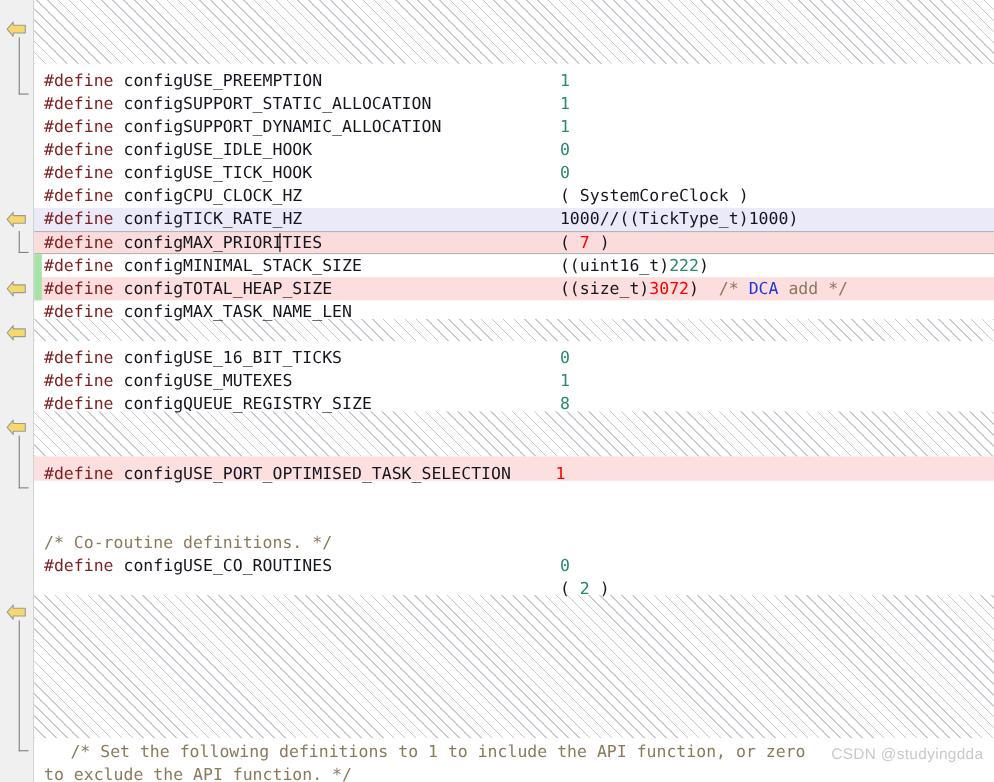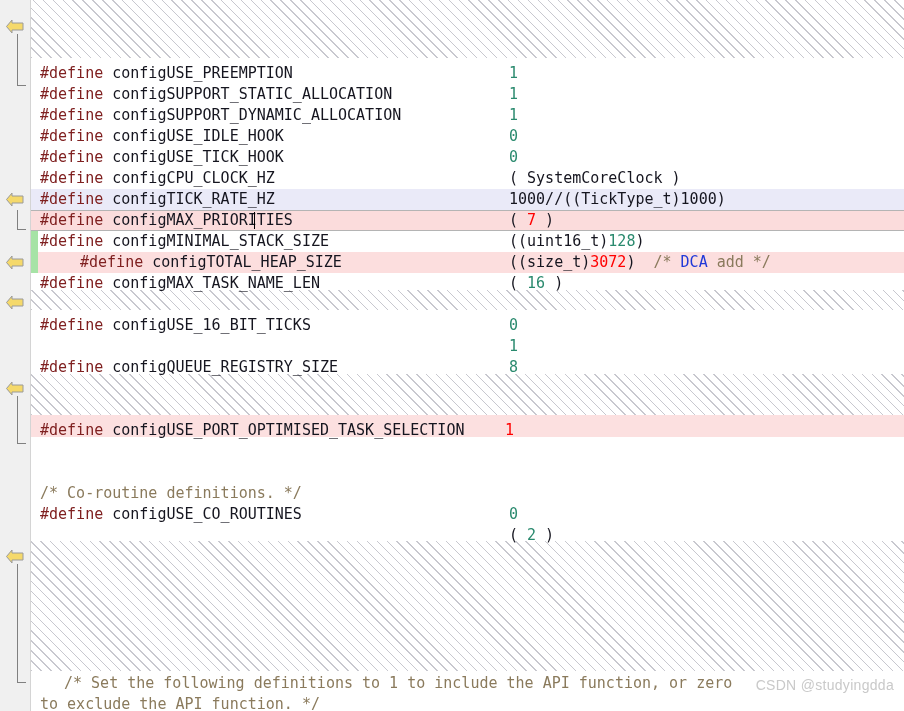--- a/index.html
+++ b/index.html
@@ -122,27 +122,27 @@
       <div class="line" style="top: 126px;"><span style="padding-left: 478px;"><span class="tok-num">0</span></span></div>
       <div class="line" style="top: 147px;"><span class="pad"><span class="tok-dir">#define</span><span class="tok-plain"> </span><span class="tok-id">configUSE_TICK_HOOK</span></span></div>
       <div class="line" style="top: 147px;"><span style="padding-left: 478px;"><span class="tok-num">0</span></span></div>
       <div class="line" style="top: 168px;"><span class="pad"><span class="tok-dir">#define</span><span class="tok-plain"> </span><span class="tok-id">configCPU_CLOCK_HZ</span></span></div>
       <div class="line" style="top: 168px;"><span style="padding-left: 478px;"><span class="tok-plain">( SystemCoreClock )</span></span></div>
       <div class="line" style="top: 189px;"><span class="pad"><span class="tok-dir">#define</span><span class="tok-plain"> </span><span class="tok-id">configTICK_RATE_HZ</span></span></div>
       <div class="line" style="top: 189px;"><span style="padding-left: 478px; margin-top: 15px;"><span class="tok-plain">1000//((TickType_t)1000)</span></span></div>
       <div class="line" style="top: 210px;"><span class="pad"><span class="tok-dir">#define</span><span class="tok-plain"> </span><span class="tok-id">configMAX_PRIORITIES</span></span></div>
       <div class="line" style="top: 210px;"><span style="padding-left: 478px;"><span class="tok-plain">( </span><span class="tok-num-red">7</span><span class="tok-plain"> )</span></span></div>
       <div class="line" style="top: 231px;"><span class="pad"><span class="tok-dir">#define</span><span class="tok-plain"> </span><span class="tok-id">configMINIMAL_STACK_SIZE</span></span></div>
-      <div class="line" style="top: 231px;"><span style="padding-left: 478px;"><span class="tok-plain">((uint16_t)</span><span class="tok-num">128</span><span class="tok-plain">)</span></span></div>
-      <div class="line" style="top: 252px; margin-left: 40px;"><span class="pad"><span class="tok-dir">#define</span><span class="tok-plain"> </span><span class="tok-id">configTOTAL_HEAP_SIZE</span></span></div>
+      <div class="line" style="top: 231px;"><span style="padding-left: 478px;"><span class="tok-plain">((uint16_t)</span><span class="tok-num">222</span><span class="tok-plain">)</span></span></div>
+      <div class="line" style="top: 252px;"><span class="pad"><span class="tok-dir">#define</span><span class="tok-plain"> </span><span class="tok-id">configTOTAL_HEAP_SIZE</span></span></div>
       <div class="line" style="top: 252px;"><span style="padding-left: 478px;"><span class="tok-plain">((size_t)</span><span class="tok-num-red">3072</span><span class="tok-plain">)</span><span class="tok-cmt">  </span><span class="tok-cmt">/* </span><span class="tok-task">DCA</span><span class="tok-cmt"> add */</span></span></div>
       <div class="line" style="top: 273px;"><span class="pad"><span class="tok-dir">#define</span><span class="tok-plain"> </span><span class="tok-id">configMAX_TASK_NAME_LEN</span></span></div>
-      <div class="line" style="top: 273px;"><span style="padding-left: 478px;"><span class="tok-plain">( </span><span class="tok-num">16</span><span class="tok-plain"> )</span></span></div>
       <div class="line" style="top: 315px;"><span class="pad"><span class="tok-dir">#define</span><span class="tok-plain"> </span><span class="tok-id">configUSE_16_BIT_TICKS</span></span></div>
       <div class="line" style="top: 315px;"><span style="padding-left: 478px;"><span class="tok-num">0</span></span></div>
+      <div class="line" style="top: 336px;"><span class="pad"><span class="tok-dir">#define</span><span class="tok-plain"> </span><span class="tok-id">configUSE_MUTEXES</span></span></div>
       <div class="line" style="top: 336px;"><span style="padding-left: 478px;"><span class="tok-num">1</span></span></div>
       <div class="line" style="top: 357px;"><span class="pad"><span class="tok-dir">#define</span><span class="tok-plain"> </span><span class="tok-id">configQUEUE_REGISTRY_SIZE</span></span></div>
       <div class="line" style="top: 357px;"><span style="padding-left: 478px;"><span class="tok-num">8</span></span></div>
       <div class="line" style="top: 420px;"><span class="pad"><span class="tok-dir">#define</span><span class="tok-plain"> </span><span class="tok-id">configUSE_PORT_OPTIMISED_TASK_SELECTION</span></span></div>
       <div class="line" style="top: 420px;"><span style="padding-left: 474px;"><span class="tok-num-red">1</span></span></div>
       <div class="line" style="top: 483px;"><span class="pad"><span class="tok-cmt">/* Co-routine definitions. */</span></span></div>
       <div class="line" style="top: 504px;"><span class="pad"><span class="tok-dir">#define</span><span class="tok-plain"> </span><span class="tok-id">configUSE_CO_ROUTINES</span></span></div>
       <div class="line" style="top: 504px;"><span style="padding-left: 478px;"><span class="tok-num">0</span></span></div>
       <div class="line" style="top: 525px;"><span style="padding-left: 478px;"><span class="tok-plain">( </span><span class="tok-num">2</span><span class="tok-plain"> )</span></span></div>
       <div class="line" style="top: 673px; margin-left: 24px;"><span class="pad"><span class="tok-cmt">/* Set the following definitions to 1 to include the API function, or zero</span></span></div>

